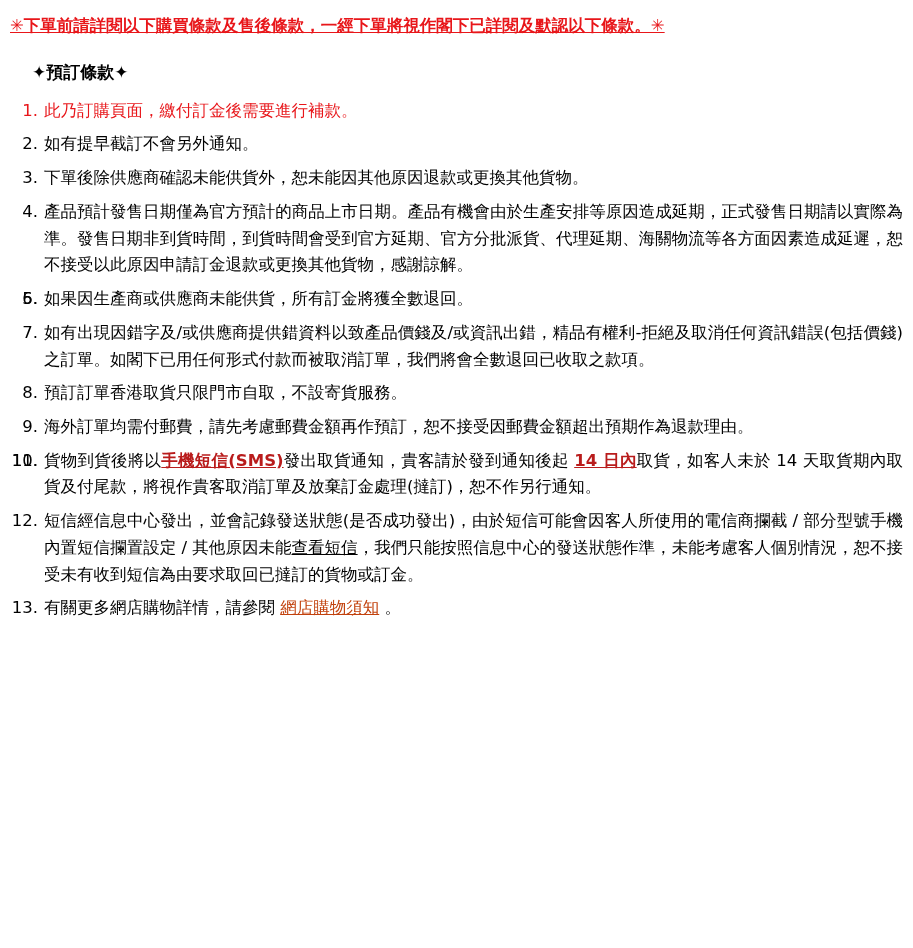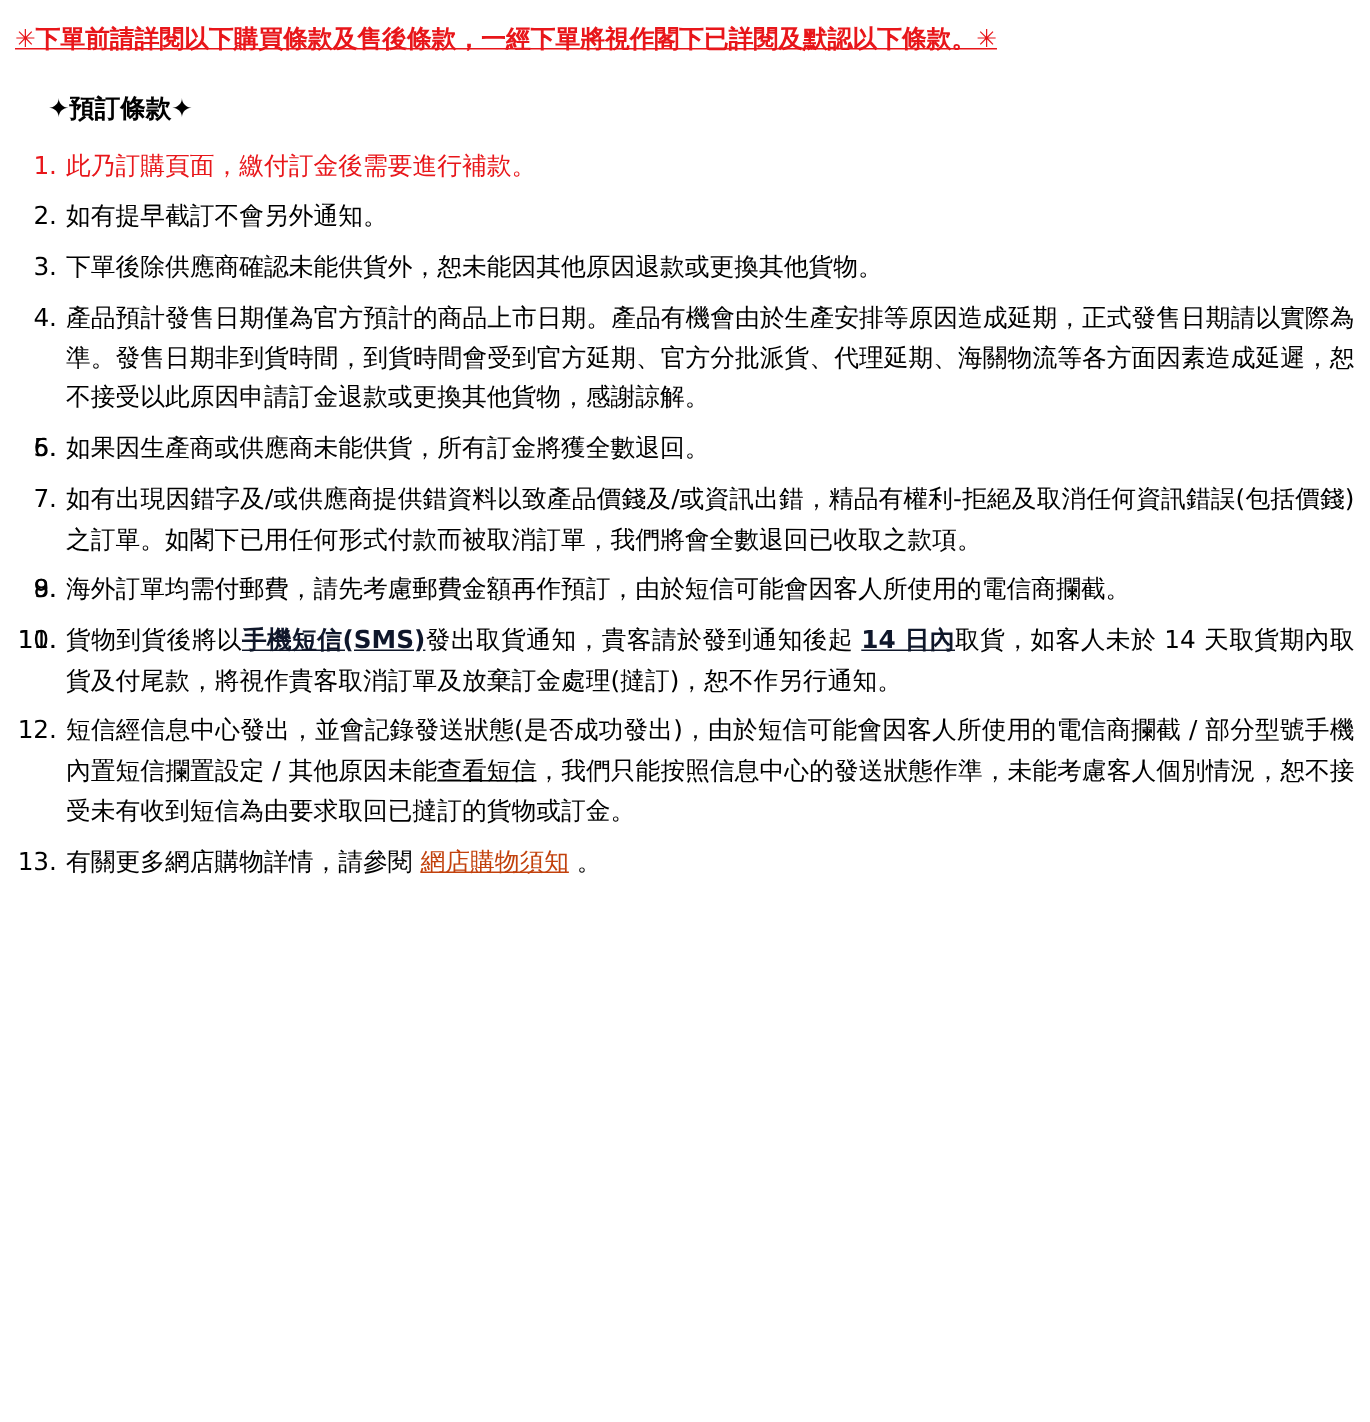--- a/index.html
+++ b/index.html
@@ -51,21 +51,21 @@
     left: 0;
     top: 0;
     width: 30px;
     text-align: right;
     font-size: 16.5px;
   }
   li.red, li.red .num {
     color: #e8161a;
   }
   .u-red {
-    color: #0f172a;
+    color: #b91c1c;
     text-decoration: underline;
     font-weight: bold;
   }
   .u-black {
     text-decoration: underline;
   }
   .link {
     color: #c2410c;
   }
 </style>
@@ -79,21 +79,21 @@
   <div class="section-title">✦預訂條款✦</div>
 
   <ol class="terms" id="terms-list">
       <li class="red"><span class="num">1.</span><span>此乃訂購頁面，繳付訂金後需要進行補款。</span></li>
       <li><span class="num">2.</span><span>如有提早截訂不會另外通知。</span></li>
       <li><span class="num">3.</span><span>下單後除供應商確認未能供貨外，恕未能因其他原因退款或更換其他貨物。</span></li>
       <li><span class="num">4.</span><span>產品預計發售日期僅為官方預計的商品上市日期。產品有機會由於生產安排等原因造成延期，正式發售日期請以實際為準。發售日期非到貨時間，到貨時間會受到官方延期、官方分批派貨、代理延期、海關物流等各方面因素造成延遲，恕不接受以此原因申請訂金退款或更換其他貨物，感謝諒解。</span></li>
       <li><span class="num">5.</span></li>
       <li><span class="num">6.</span><span>如果因生產商或供應商未能供貨，所有訂金將獲全數退回。</span></li>
       <li><span class="num">7.</span><span>如有出現因錯字及/或供應商提供錯資料以致產品價錢及/或資訊出錯，精品有權利-拒絕及取消任何資訊錯誤(包括價錢) 之訂單。如閣下已用任何形式付款而被取消訂單，我們將會全數退回已收取之款項。</span></li>
-      <li><span class="num">8.</span></li>
-      <li><span class="num">9.</span><span>海外訂單均需付郵費，請先考慮郵費金額再作預訂，由於短信可能會因客人所使用的電信商攔截。</span></li>
+      <li><span class="num">8.</span><span>預訂訂單香港取貨只限門市自取，不設寄貨服務。</span></li>
+      <li><span class="num">9.</span><span>海外訂單均需付郵費，請先考慮郵費金額再作預訂，恕不接受因郵費金額超出預期作為退款理由。</span></li>
       <li><span class="num">10.</span></li>
       <li><span class="num">11.</span><span><span>貨物到貨後將以</span><span class="u-red">手機短信(SMS)</span><span>發出取貨通知，貴客請於發到通知後起 </span><span class="u-red">14 日內</span><span>取貨，如客人未於 14 天取貨期內取貨及付尾款，將視作貴客取消訂單及放棄訂金處理(撻訂)，恕不作另行通知。</span></span></li>
       <li><span class="num">12.</span><span><span>短信經信息中心發出，並會記錄發送狀態(是否成功發出)，由於短信可能會因客人所使用的電信商攔截 / 部分型號手機內置短信攔置設定 / 其他原因未能</span><span class="u-black">查看短信</span><span>，我們只能按照信息中心的發送狀態作準，未能考慮客人個別情況，恕不接受未有收到短信為由要求取回已撻訂的貨物或訂金。</span></span></li>
       <li><span class="num">13.</span><span><span>有關更多網店購物詳情，請參閱 </span><a class="link" href="#">網店購物須知</a><span> 。</span></span></li>
     </ol>
 
 </div>
 
 </body></html>

